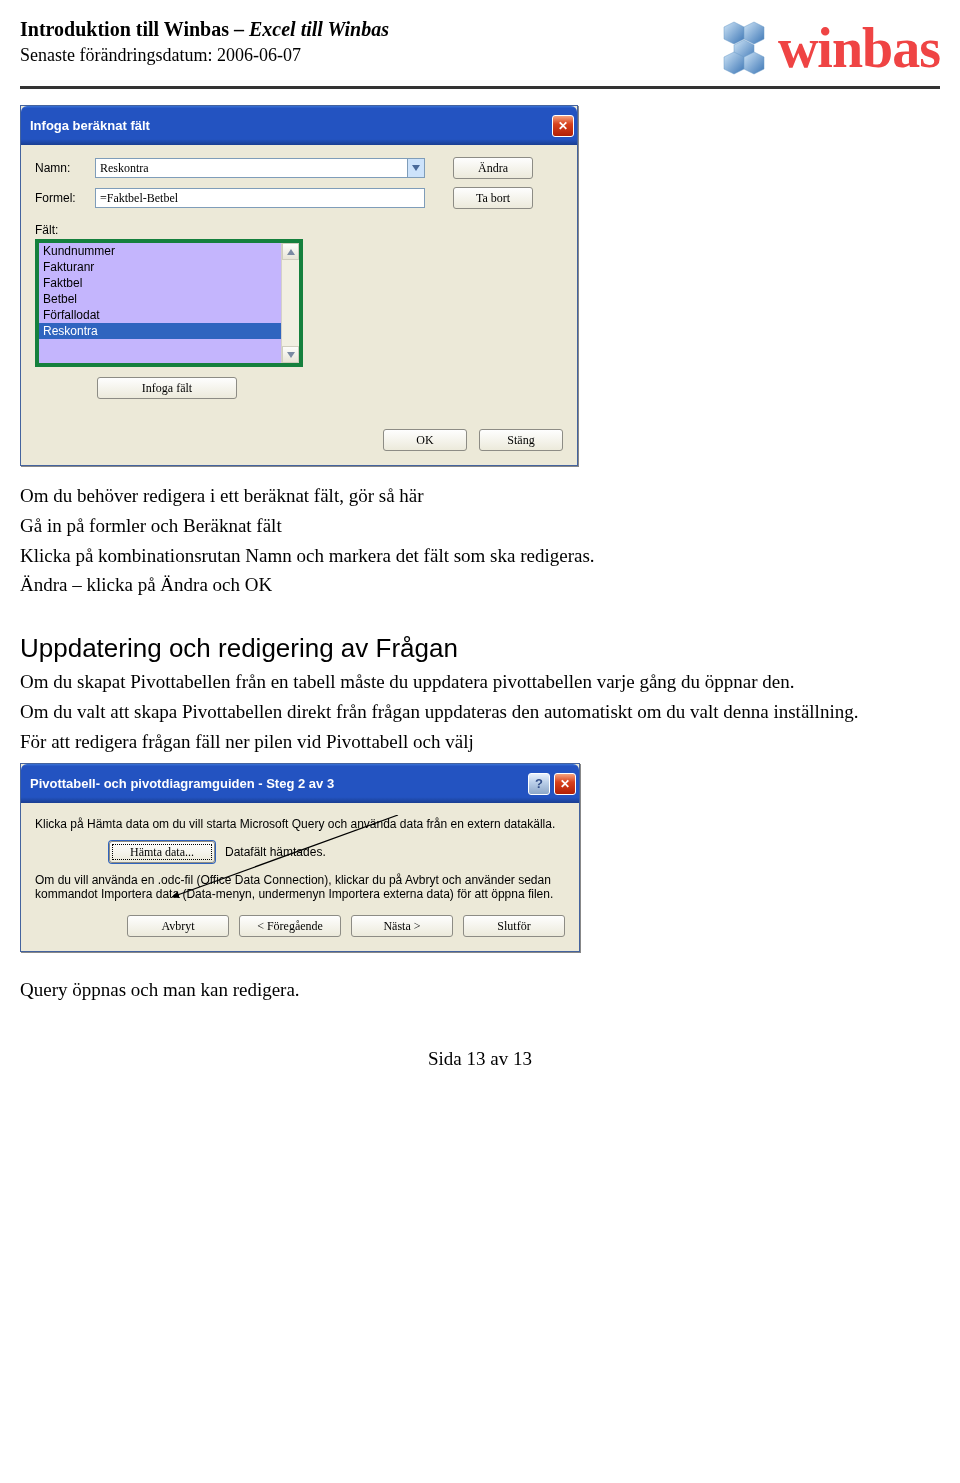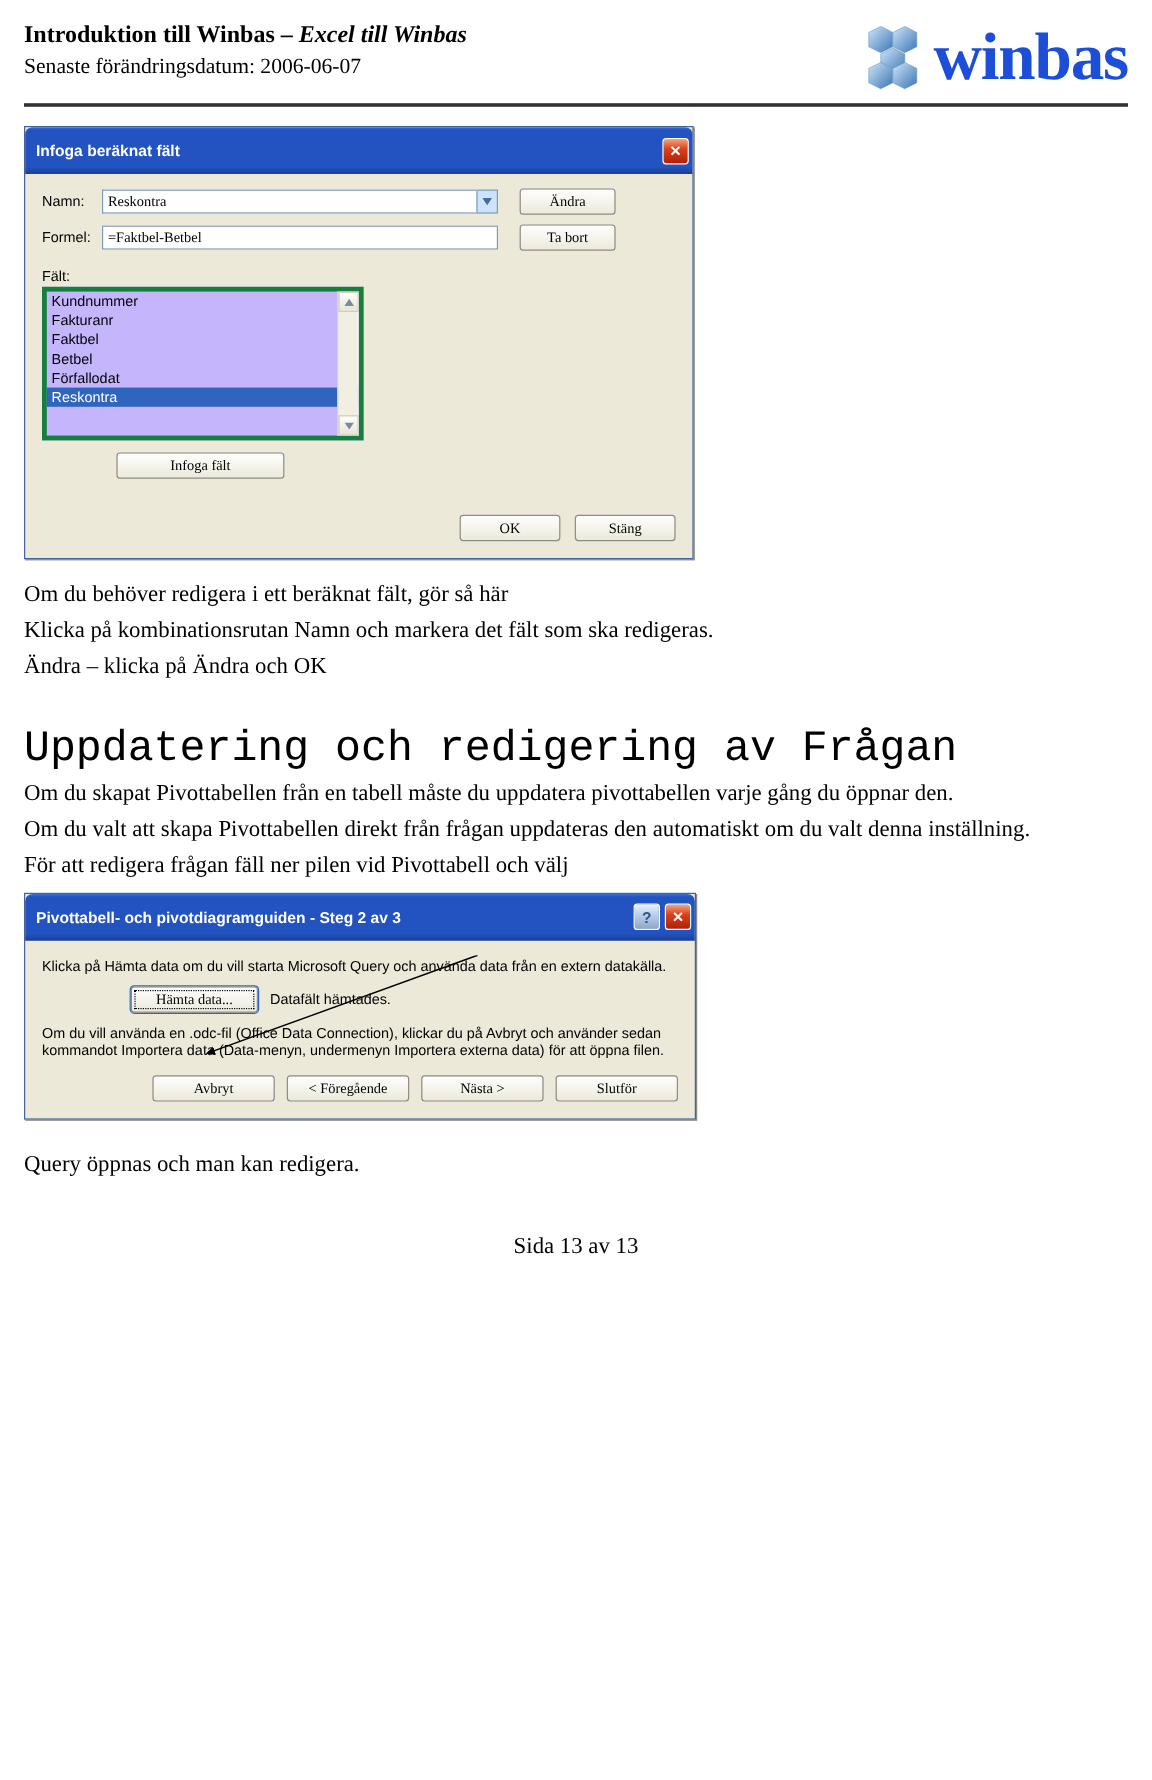--- a/index.html
+++ b/index.html
@@ -8,34 +8,34 @@
   }
   .page{padding:16px 20px 40px 20px;}
   .hdr{display:flex;justify-content:space-between;align-items:flex-start;}
   .hdr-left{font-size:20px;line-height:1.3;}
   .hdr-title{font-weight:bold;}
   .hdr-sub{font-style:italic;font-weight:bold;}
   .hdr-date{font-size:18px;margin-top:2px;}
   .logo{display:flex;align-items:center;gap:4px;}
   .logo-hex{width:60px;height:60px;position:relative;}
   .logo-hex svg{width:100%;height:100%;}
-  .logo-text{font-family:Georgia,serif;font-size:56px;font-weight:bold;color:#1d4ed8;letter-spacing:-1px;}
+  .logo-text{font-family:Georgia,serif;font-size:56px;font-weight:bold;color:#ef4444;letter-spacing:-1px;}
   .rule{border:none;border-top:3px solid #333;margin:6px 0 16px 0;}
   
   .dlg{width:556px;border:1px solid #44639e;background:#ece9d8;box-shadow:1px 1px 0 #888;
        font-family:Tahoma,Arial,sans-serif;font-size:12px;color:#000;margin-bottom:18px;}
   .tbar{height:39px;background:linear-gradient(#3a72d6,#2353c1 6%,#2353c1 85%,#1a3e91);
         color:#fff;display:flex;align-items:center;padding:0 3px;border-radius:6px 6px 0 0;
         font-weight:bold;font-size:13px;}
   .tbar-title{flex:1;padding-left:6px;}
   .close{width:20px;height:20px;background:linear-gradient(#f6a37e,#d8421d 40%,#b21f05);
          border:1px solid #fff;border-radius:3px;display:flex;align-items:center;justify-content:center;
          color:#fff;font-weight:bold;font-family:Arial;font-size:12px;}
   .dlg-body{padding:12px 14px 14px 14px;}
-  .row{display:flex;align-items:center;margin-bottom:8px;}
+  .row{display:flex;align-items:center;margin-bottom:8px;gap:10px;}
   .lbl{width:50px;}
   .combo{flex:0 0 330px;display:flex;}
   .txtin,.combo-in{height:20px;border:1px solid #7f9db9;background:#fff;padding:1px 4px;font:12px Tahoma;
          box-sizing:border-box;}
   .combo-in{flex:1;border-right:none;}
   .combo-btn{width:18px;height:20px;border:1px solid #7f9db9;background:#cde3fb;
              display:flex;align-items:center;justify-content:center;box-sizing:border-box;}
   .combo-btn svg{width:8px;height:6px;}
   .txtin{width:330px;}
   .btn{height:22px;border:1px solid #8d8c85;border-radius:3px;background:linear-gradient(#fefefe,#eceadb);
@@ -49,21 +49,21 @@
                  background:#f1efe2;border-left:1px solid #d4d0c8;}
   .sbtn{height:17px;background:linear-gradient(#fdfdfb,#e8e5d7);border:1px solid #cfcdbe;
         display:flex;align-items:center;justify-content:center;box-sizing:border-box;}
   .sbtn svg{width:8px;height:6px;}
   .sbtn.bot{position:absolute;bottom:0;left:0;right:0;}
   .ins-btn{width:140px;margin:10px 0 0 62px;display:block;text-align:center;}
   .okrow{display:flex;justify-content:flex-end;gap:12px;margin-top:30px;}
   .okrow .btn{width:84px;}
   
   .body-text{font-size:19px;line-height:1.25;margin:6px 0;}
-  .h2{font-family:Liberation Mono, monospace;font-size:36px;margin:36px 0 4px 0;font-weight:normal;}
+  .h2{font-family:Liberation Sans, sans-serif;font-size:26px;margin:36px 0 4px 0;font-weight:normal;}
   
   .dlg2{width:558px;margin-top:10px;}
   .help{width:20px;height:20px;background:linear-gradient(#e8f0fb,#bcd0ea 40%,#8da7c8);
         border:1px solid #fff;border-radius:3px;color:#34508a;font-weight:bold;font-family:Arial;
         display:flex;align-items:center;justify-content:center;margin-right:4px;font-size:13px;}
   .dlg2 .dlg-body{padding:10px 14px 14px 14px;}
   .para{margin:4px 0 10px 0;}
   .fetch-row{display:flex;align-items:center;gap:10px;margin:0 0 10px 74px;}
   .btn.fetch{width:106px;background:linear-gradient(#fefefe,#eceadb);}
   .btn.focus{outline:1px dotted #000;outline-offset:-4px;box-shadow:0 0 0 1px #2f64bf;}
@@ -153,20 +153,21 @@
       </div>
       <div class="btn ins-btn">Infoga fält</div>
       <div class="okrow">
         <div class="btn">OK</div>
         <div class="btn">Stäng</div>
       </div>
     </div>
   </div>
 
   <div class="body-text">Om du behöver redigera i ett beräknat fält, gör så här</div>
+  <div class="body-text">Gå in på formler och Beräknat fält</div>
   <div class="body-text">Klicka på kombinationsrutan Namn och markera det fält som ska redigeras.</div>
   <div class="body-text">Ändra – klicka på Ändra och OK</div>
 
   <div class="h2">Uppdatering och redigering av Frågan</div>
   <div class="body-text">Om du skapat Pivottabellen från en tabell måste du uppdatera pivottabellen varje gång du öppnar den.</div>
   <div class="body-text">Om du valt att skapa Pivottabellen direkt från frågan uppdateras den automatiskt om du valt denna inställning.</div>
   <div class="body-text">För att redigera frågan fäll ner pilen vid Pivottabell och välj</div>
 
   <div class="arrow-canvas">
     <svg class="arrow" style="left:148px;top:52px;width:240px;height:86px;" viewBox="0 0 240 86">

